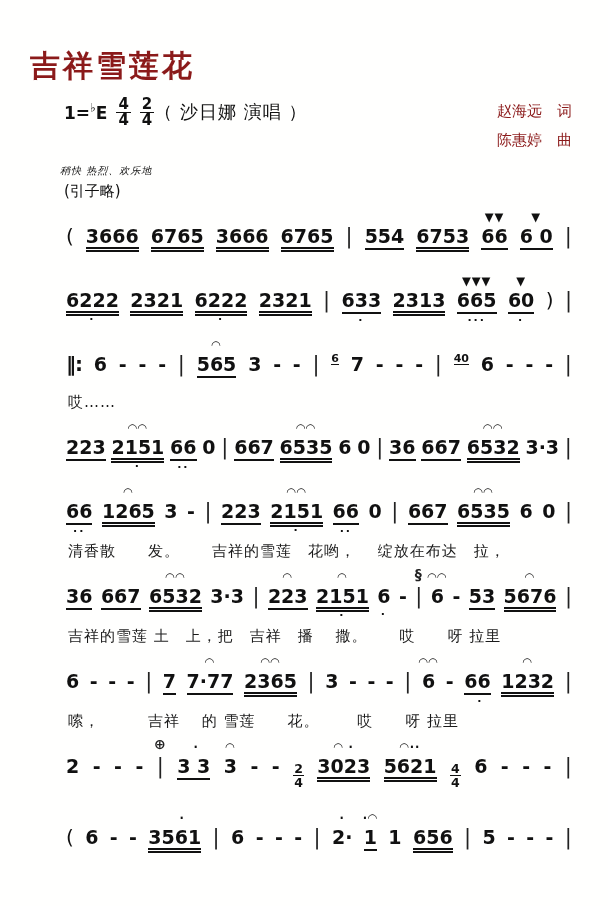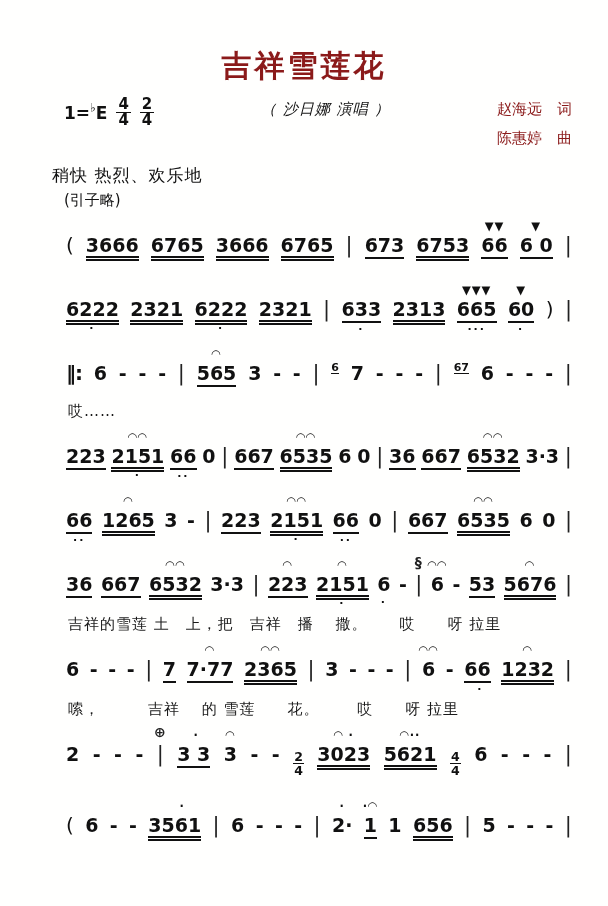--- a/index.html
+++ b/index.html
@@ -1,30 +1,30 @@
 <!DOCTYPE html>
 <html><head>
 <meta charset="utf-8">
 <style>
   html,body{margin:0;padding:0;background:#ffffff;}
   body{width:608px;min-height:906px;font-family:"DejaVu Sans",sans-serif;color:#111;overflow:hidden;position:relative;}
   .page{width:608px;min-height:906px;background:#fffffe;box-sizing:border-box;padding:30px 30px 10px 30px;}
 
-  .title{font-size:30px;font-weight:bold;letter-spacing:3px;text-align:center;margin:16px 0 10px 0;}
+  .title{font-size:30px;font-weight:bold;letter-spacing:3px;text-align:left;margin:16px 0 10px 0;}
 
   .header-row{display:flex;align-items:flex-start;margin:4px 6px 0 34px;}
   .keyblock{font-size:17px;font-weight:bold;white-space:nowrap;display:flex;align-items:center;}
   .flat{font-size:12px;vertical-align:super;position:relative;top:-5px;}
   .ts{display:inline-flex;flex-direction:column;text-align:center;font-size:15px;font-weight:bold;line-height:1.02;margin-left:9px;}
   .ts .num{border-bottom:1.6px solid #111;padding:0 2px;}
   .ts .den{padding:0 2px;}
-  .performer{flex:1;text-align:center;font-size:15px;letter-spacing:1px;padding-top:3px;font-style:italic;}
-  .credits{text-align:right;font-size:15px;line-height:1.9;white-space:pre;font-family:Liberation Mono, monospace;}
-
-  .tempo{font-size:17px;margin:10px 0 0 22px;letter-spacing:1px;}
+  .performer{flex:1;text-align:left;font-size:18px;letter-spacing:1px;padding-top:3px;}
+  .credits{text-align:right;font-size:15px;line-height:1.9;white-space:pre;}
+
+  .tempo{font-size:10px;margin:10px 0 0 30px;letter-spacing:1px;font-style:italic;}
   .intro{font-size:15px;margin:4px 0 0 34px;}
 
   .score{margin:6px 4px 0 34px;}
   .music-line{margin-top:10px;}
   .notes-row{display:flex;justify-content:space-between;align-items:baseline;padding:15px 2px 13px 2px;font-weight:bold;font-size:19px;line-height:1;}
   .tok{position:relative;display:inline-block;white-space:pre;}
   .tok.u1{border-bottom:2px solid #111;padding-bottom:2px;}
   .tok.u2{border-bottom:5px double #111;padding-bottom:1px;}
   .tok.bar{font-weight:400;font-size:21px;color:#222;}
   .tok.rep{font-weight:bold;font-size:20px;letter-spacing:-1px;}
@@ -69,21 +69,21 @@
 
   <div class="score" id="score">
       <div class="music-line">
         <div class="notes-row">
           <span class="tok paren">(</span>
           <span class="tok n u2">3666</span>
           <span class="tok n u2">6765</span>
           <span class="tok n u2">3666</span>
           <span class="tok n u2">6765</span>
           <span class="tok bar">|</span>
-          <span class="tok n u1">673</span>
+          <span class="tok n u1">554</span>
           <span class="tok n u2">6753</span>
           <span class="tok n u1">66<i class="mk above">▼▼</i></span>
           <span class="tok n u1">6 0<i class="mk above">▼</i></span>
           <span class="tok bar">|</span>
         </div>
       </div>
       <div class="music-line">
         <div class="notes-row">
           <span class="tok n u2">6222<i class="mk below">·</i></span>
           <span class="tok n u2">2321</span>
@@ -110,21 +110,21 @@
           <span class="tok n">3</span>
           <span class="tok n">-</span>
           <span class="tok n">-</span>
           <span class="tok bar">|</span>
           <span class="tok grace">6</span>
           <span class="tok n">7</span>
           <span class="tok n">-</span>
           <span class="tok n">-</span>
           <span class="tok n">-</span>
           <span class="tok bar">|</span>
-          <span class="tok grace">67</span>
+          <span class="tok grace">40</span>
           <span class="tok n">6</span>
           <span class="tok n">-</span>
           <span class="tok n">-</span>
           <span class="tok n">-</span>
           <span class="tok bar">|</span>
         </div>
         <div class="lyrics-row">哎……</div>
       </div>
       <div class="music-line">
         <div class="notes-row">
@@ -156,20 +156,21 @@
           <span class="tok n u2">2151<i class="mk above">◠◠</i><i class="mk below">·</i></span>
           <span class="tok n u1">66<i class="mk below">··</i></span>
           <span class="tok n">0</span>
           <span class="tok bar">|</span>
           <span class="tok n u1">667</span>
           <span class="tok n u2">6535<i class="mk above">◠◠</i></span>
           <span class="tok n">6</span>
           <span class="tok n">0</span>
           <span class="tok bar">|</span>
         </div>
+        <div class="lyrics-row">清香散　　发。　　吉祥的雪莲　花哟，　 绽放在布达　拉，</div>
       </div>
       <div class="music-line">
         <div class="notes-row">
           <span class="tok n u1">36</span>
           <span class="tok n u1">667</span>
           <span class="tok n u2">6532<i class="mk above">◠◠</i></span>
           <span class="tok n">3·3</span>
           <span class="tok bar">|</span>
           <span class="tok n u1">223<i class="mk above">◠</i></span>
           <span class="tok n u2">2151<i class="mk above">◠</i><i class="mk below">·</i></span>

